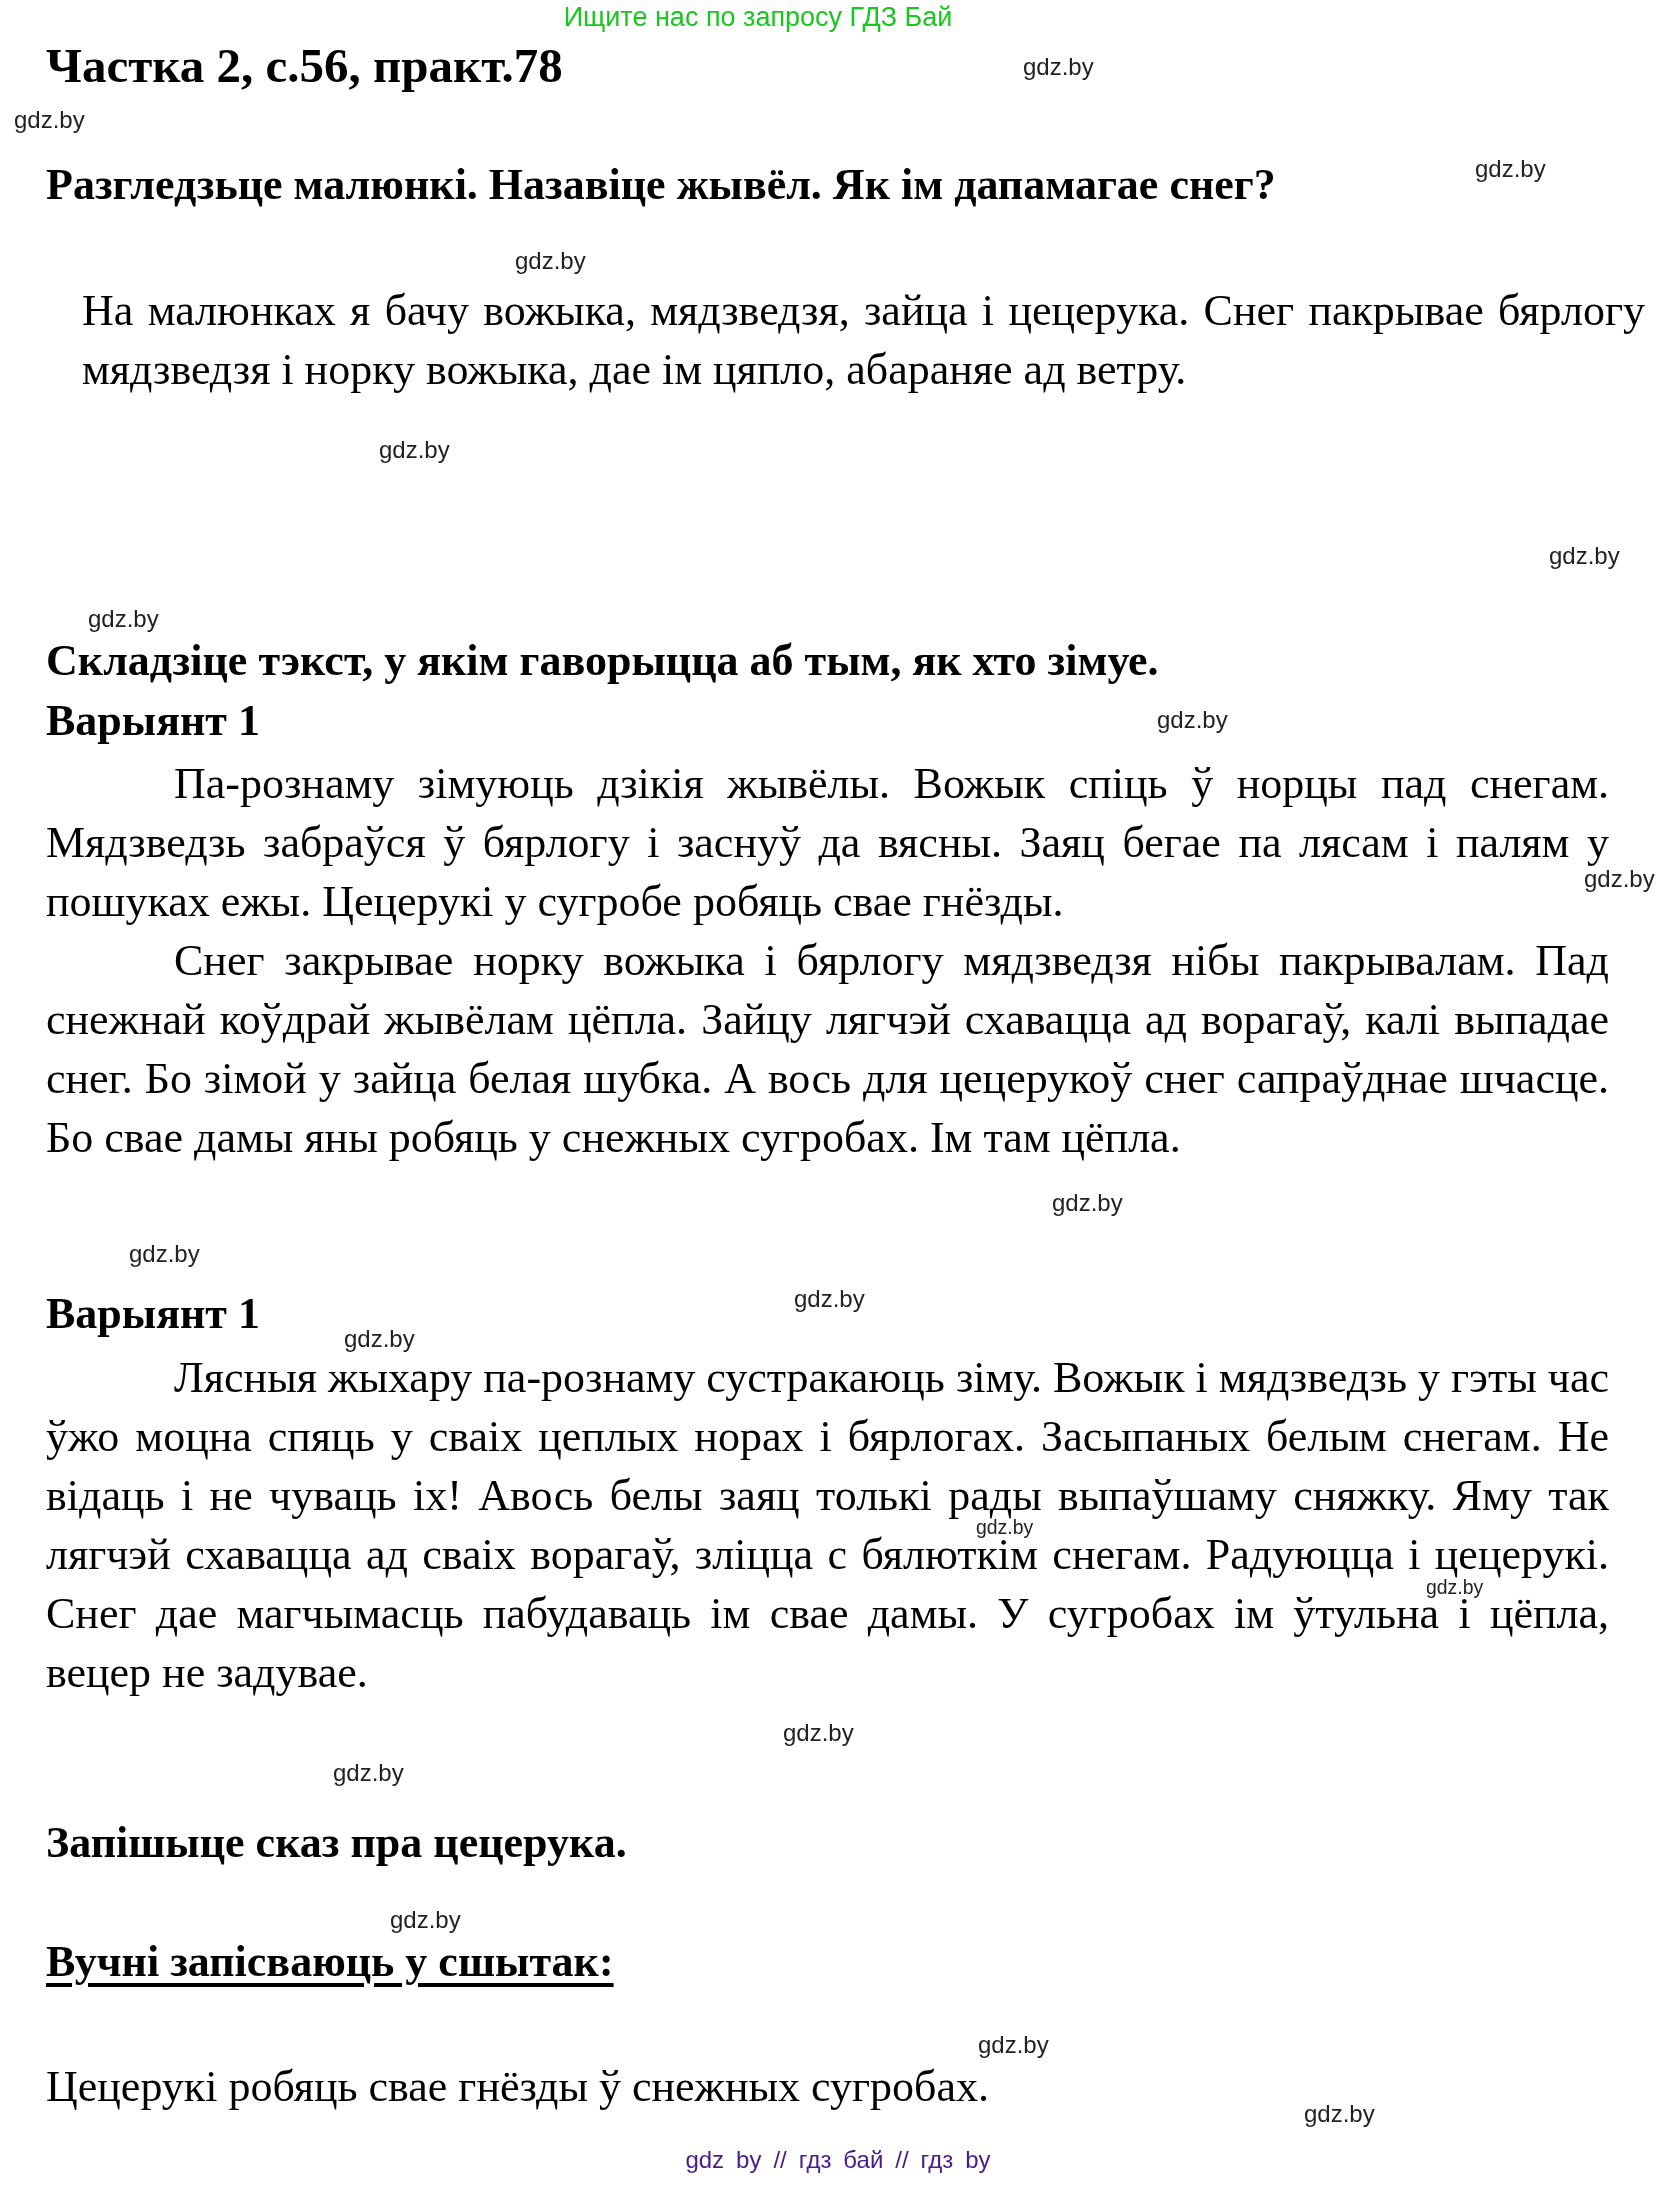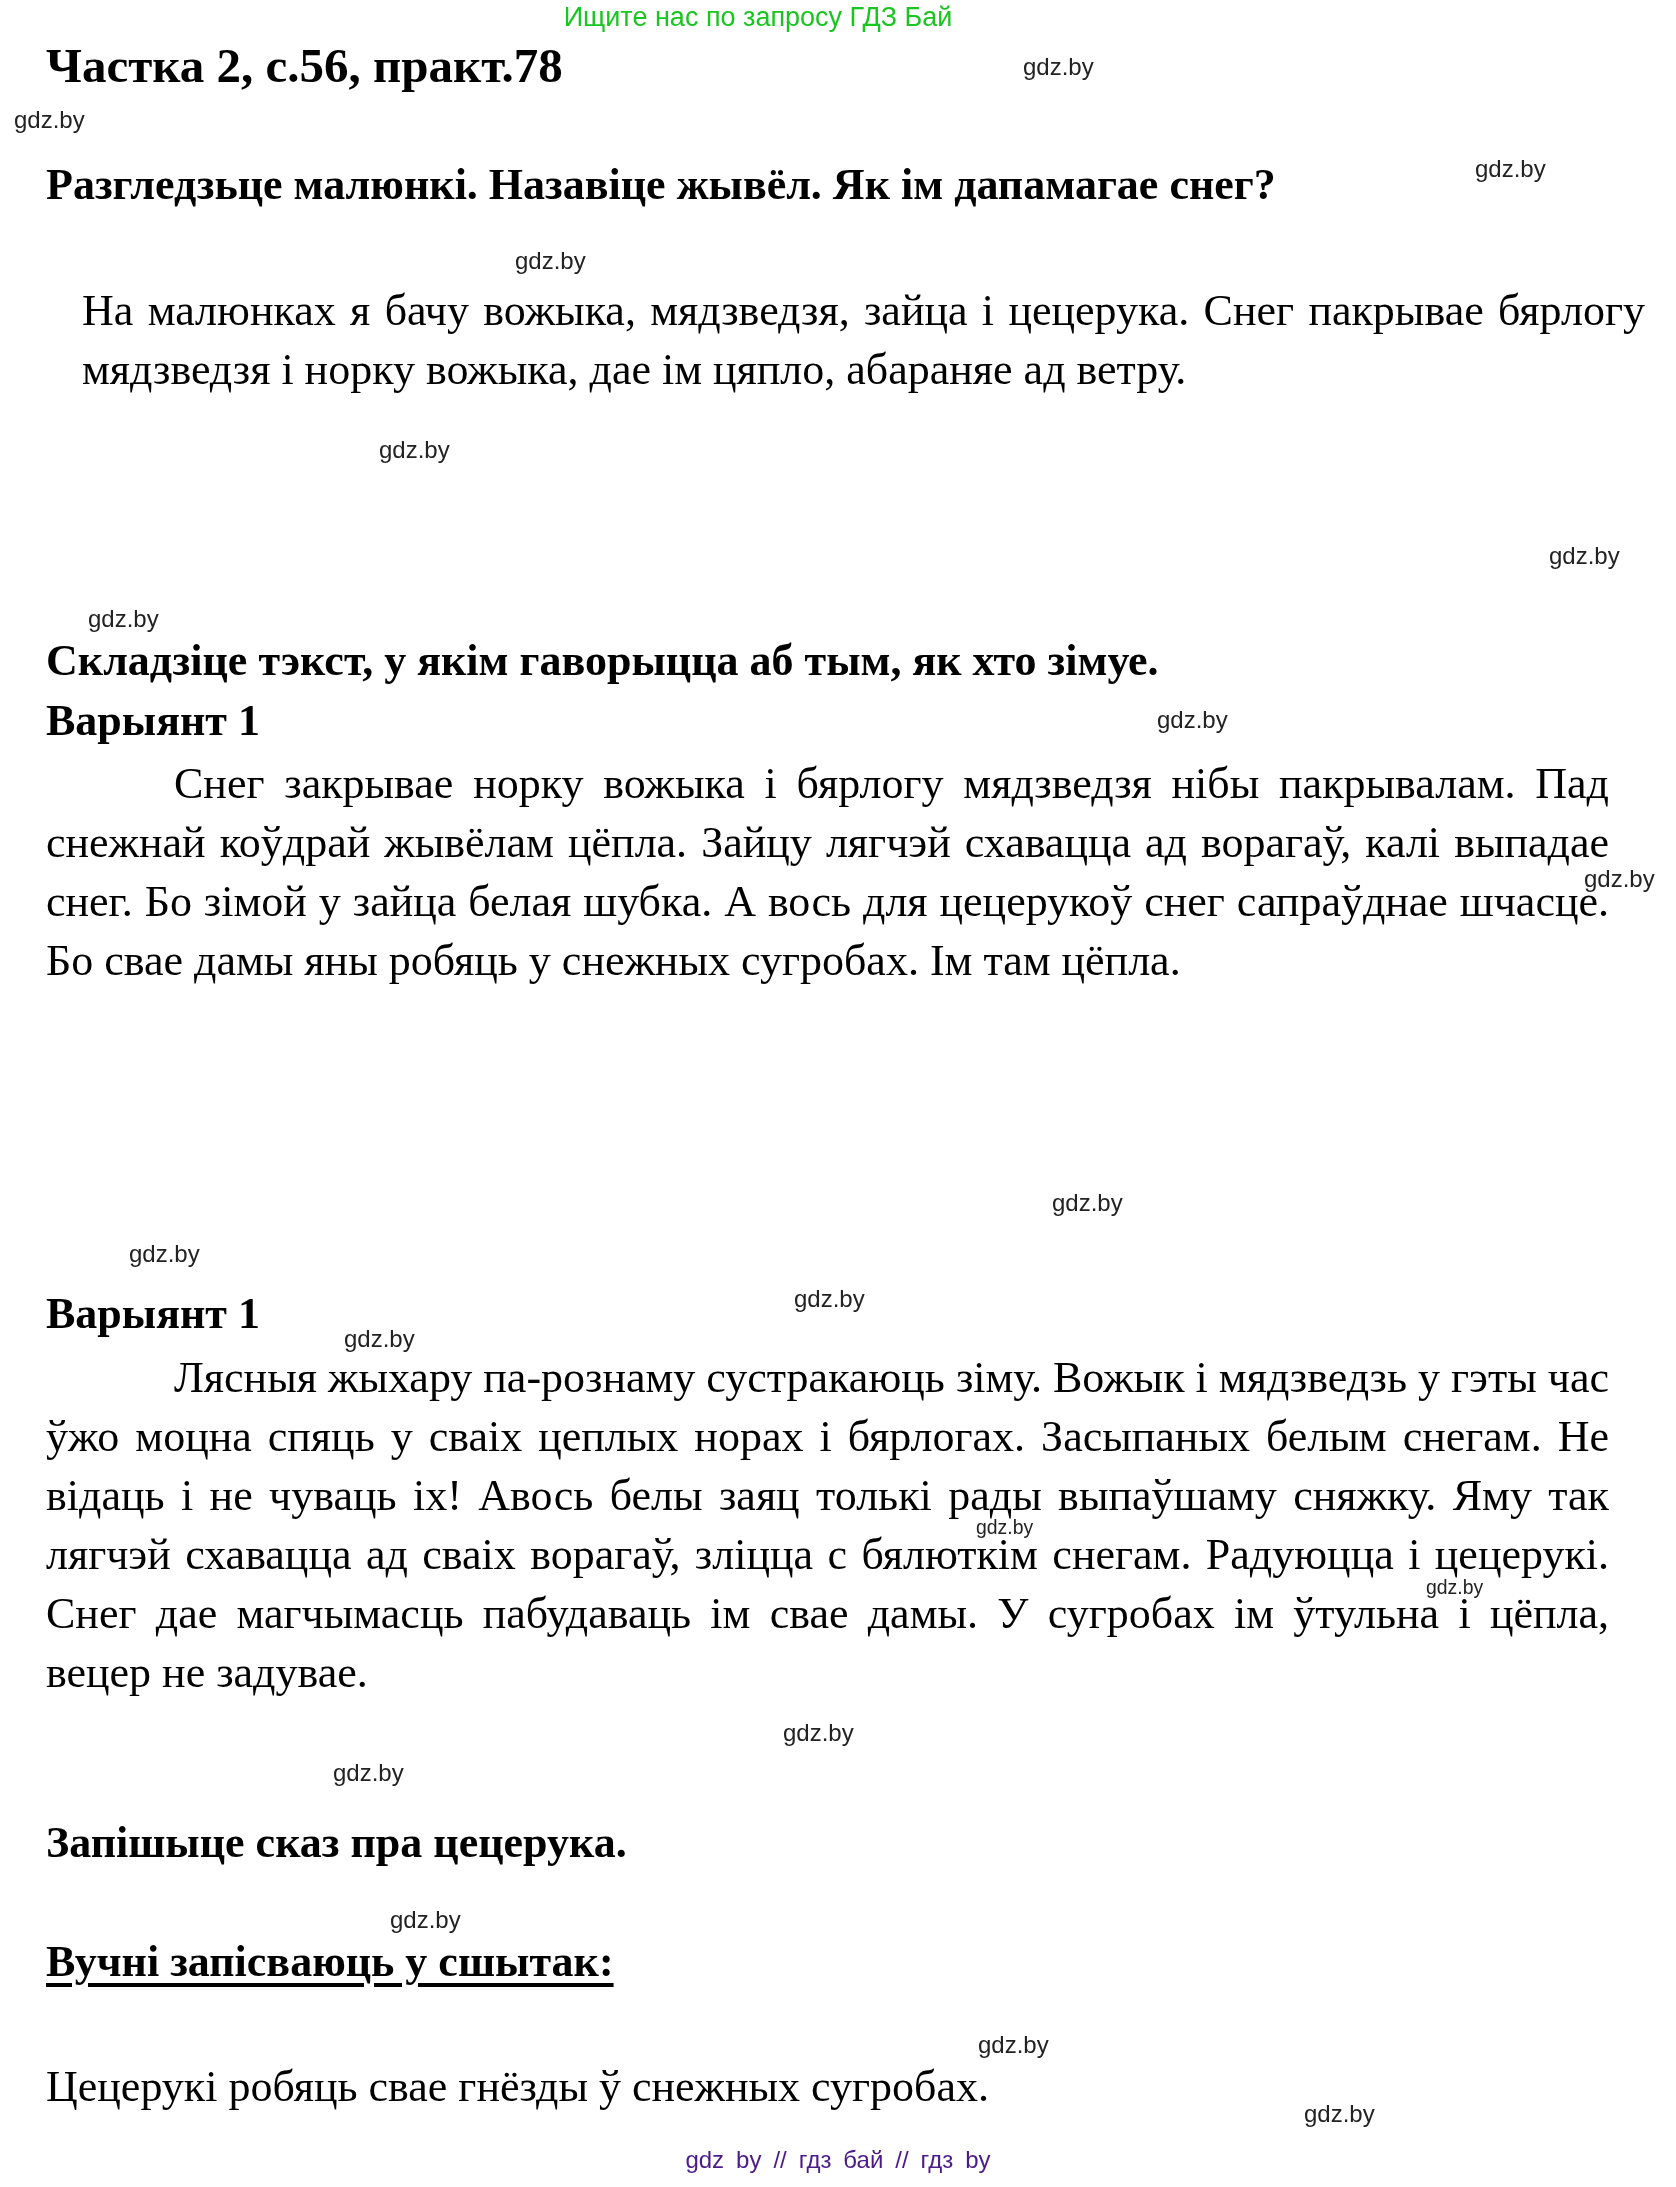--- a/index.html
+++ b/index.html
@@ -25,20 +25,21 @@
 <div class="abs title">Частка 2, с.56, практ.78</div>
 
 <div class="abs task" style="top:159px;">Разгледзьце малюнкі. Назавіце жывёл. Як ім дапамагае снег?</div>
 <div class="para" style="top:281px;margin-left:36px;">
   <p>На малюнках я бачу вожыка, мядзведзя, зайца і цецерука. Снег пакрывае бярлогу мядзведзя і норку вожыка, дае ім цяпло, абараняе ад ветру.</p>
 </div>
 
 <div class="abs task" style="top:635px;">Складзіце тэкст, у якім гаворыцца аб тым, як хто зімуе.</div>
 <div class="abs variant" style="top:695px;">Варыянт 1</div>
 <div class="para" style="top:754px;">
+  <p class="indent">Па-рознаму зімуюць дзікія жывёлы. Вожык спіць ў норцы пад снегам. Мядзведзь забраўся ў бярлогу і заснуў да вясны. Заяц бегае па лясам і палям у пошуках ежы. Цецерукі у сугробе робяць свае гнёзды.</p>
   <p class="indent">Снег закрывае норку вожыка і бярлогу мядзведзя нібы пакрывалам. Пад снежнай коўдрай жывёлам цёпла. Зайцу лягчэй схавацца ад ворагаў, калі выпадае снег. Бо зімой у зайца белая шубка. А вось для цецерукоў снег сапраўднае шчасце. Бо свае дамы яны робяць у снежных сугробах. Ім там цёпла.</p>
 </div>
 
 <div class="abs variant" style="top:1288px;">Варыянт 1</div>
 <div class="para" style="top:1348px;">
   <p class="indent">Лясныя жыхару па-рознаму сустракаюць зіму. Вожык і мядзведзь у гэты час ўжо моцна спяць у сваіх цеплых норах і бярлогах. Засыпаных белым снегам. Не відаць і не чуваць іх! Авось белы заяц толькі рады выпаўшаму сняжку. Яму так лягчэй схавацца ад сваіх ворагаў, зліцца с бялюткім снегам. Радуюцца і цецерукі. Снег дае магчымасць пабудаваць ім свае дамы. У сугробах ім ўтульна і цёпла, вецер не задувае.</p>
 </div>
 
 <div class="abs task" style="top:1817px;">Запішыце сказ пра цецерука.</div>
 <div class="abs heading-u" style="top:1936px;">Вучні запісваюць у сшытак:</div>

